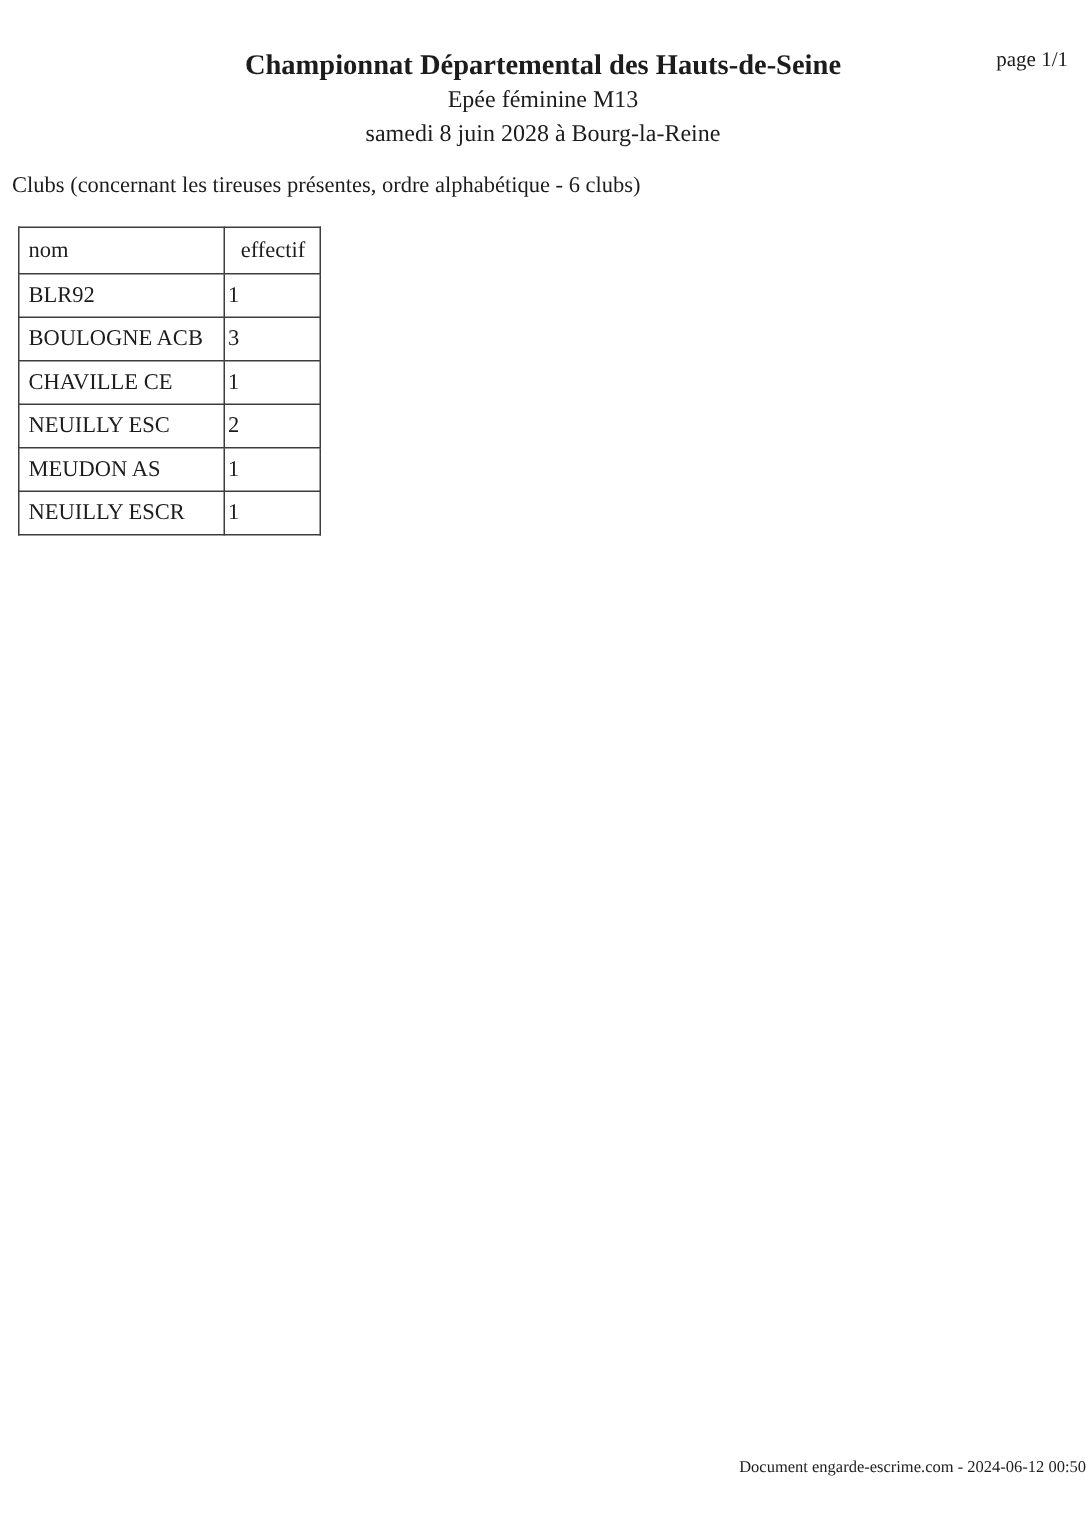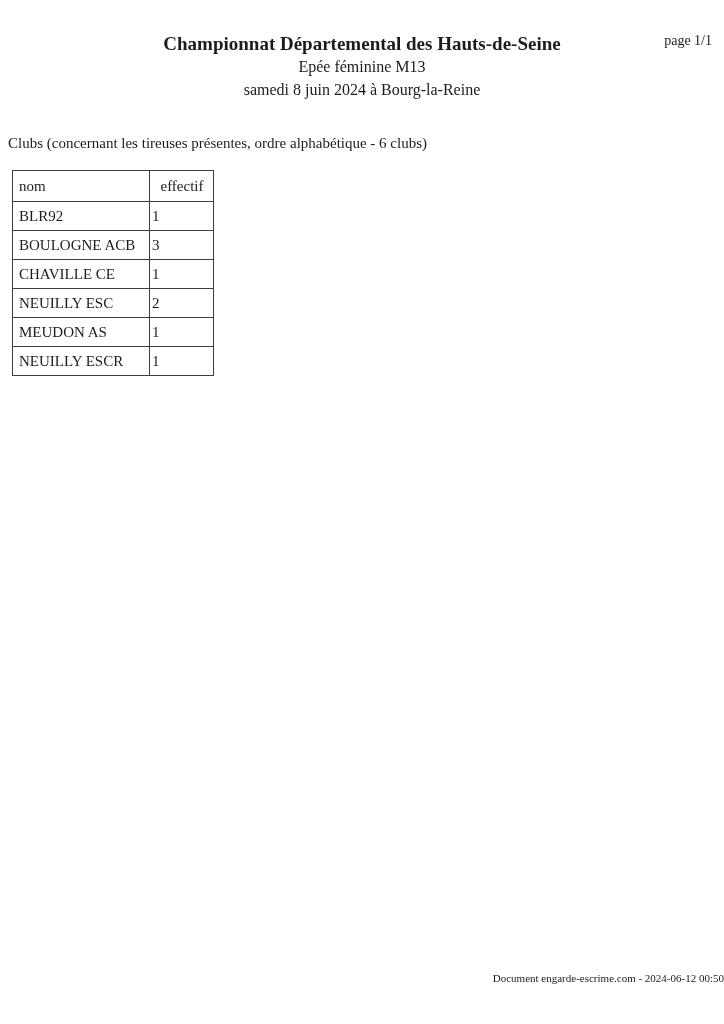--- a/index.html
+++ b/index.html
@@ -30,21 +30,21 @@
     font-size: 19px;
     font-weight: bold;
     line-height: 23px;
   }
   .subtitle {
     text-align: center;
     font-size: 16px;
     line-height: 23px;
   }
   .section-label {
-    margin-top: 33px;
+    margin-top: 14px;
     margin-left: 8px;
     font-size: 15px;
     line-height: 18px;
   }
   table.clubs-table {
     margin-top: 18px;
     margin-left: 12px;
     border-collapse: collapse;
     font-size: 15px;
     color: #1c1c1c;
@@ -83,21 +83,21 @@
 <body>
 
 <div class="page">
 
   <div class="page-indicator">page 1/1</div>
 
   <h1 class="title">Championnat Départemental des Hauts-de-Seine</h1>
 
   <div class="subtitle">Epée féminine M13</div>
 
-  <div class="subtitle">samedi 8 juin 2024 à Bourg-la-Reine</div>
+  <div class="subtitle">samedi 8 juin 2028 à Bourg-la-Reine</div>
 
   <div class="section-label">Clubs (concernant les tireuses présentes, ordre alphabétique - 6 clubs)</div>
 
   <table class="clubs-table">
     <thead>
       <tr>
         <th class="col-nom">nom</th>
         <th class="col-effectif">effectif</th>
       </tr>
     </thead>

